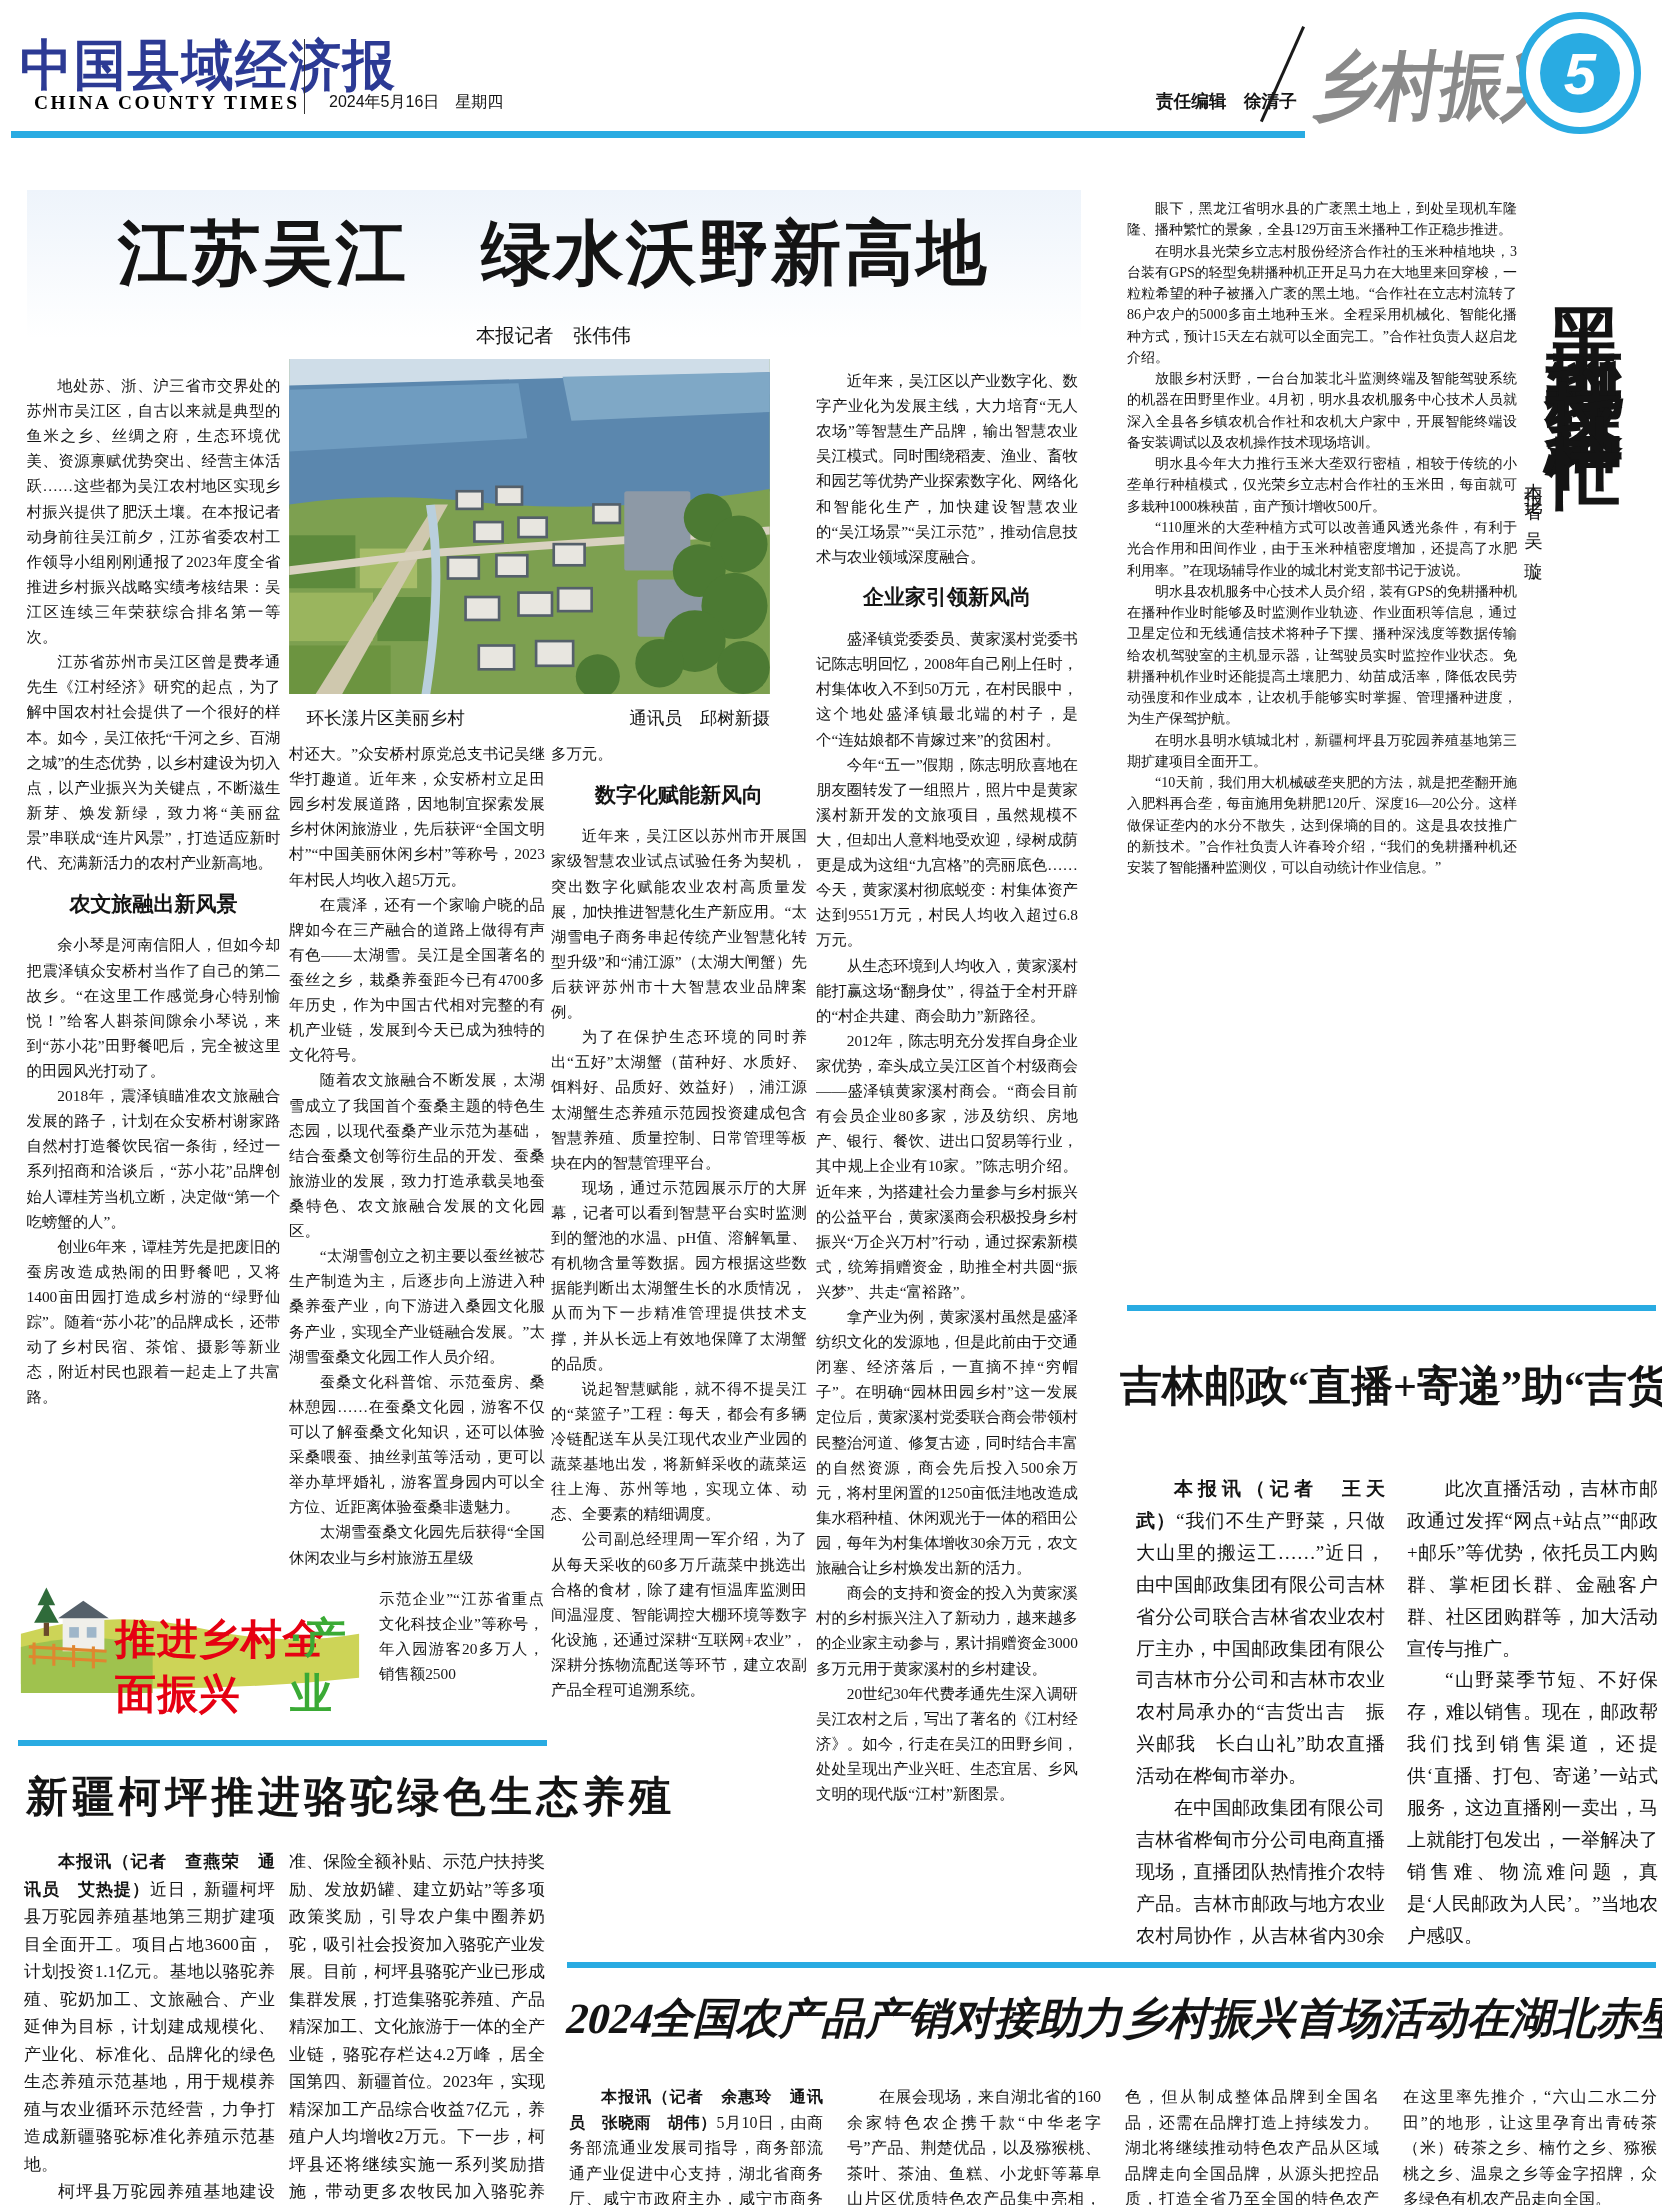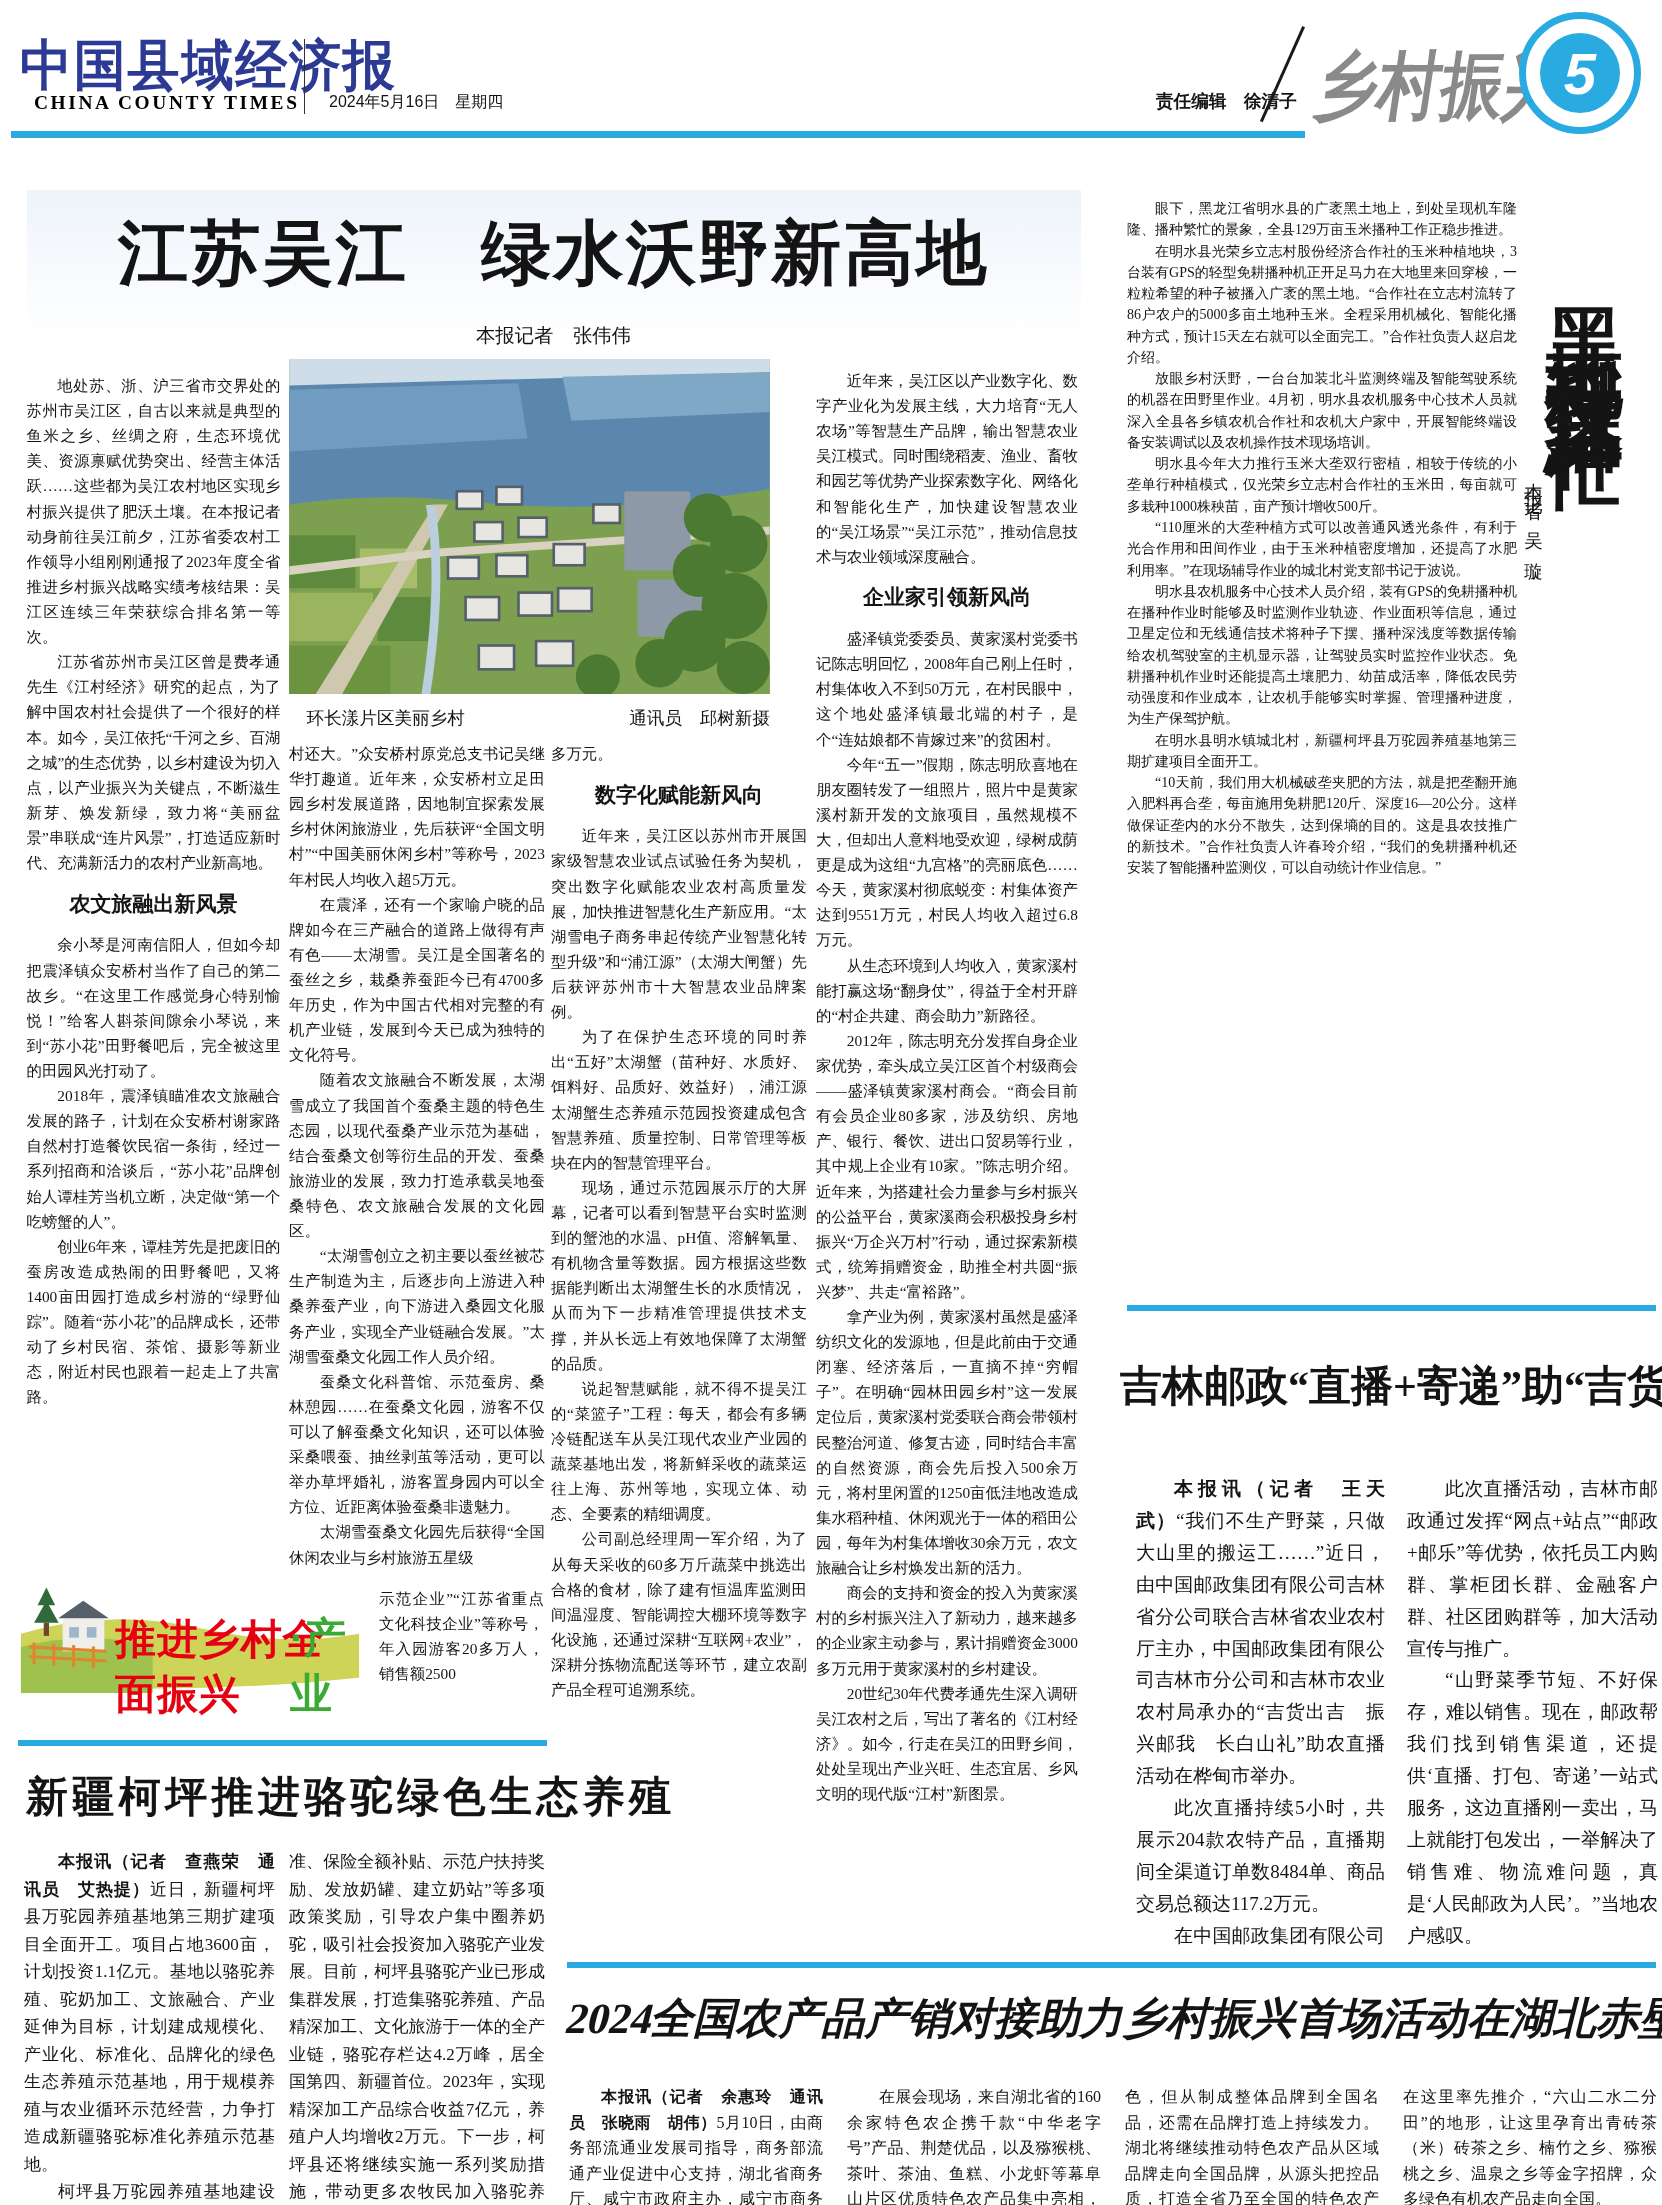--- a/index.html
+++ b/index.html
@@ -220,21 +220,20 @@
       </div>
   </div>
   <div class="abs vert soil-byline" style="left:1521px;top:468px;height:309px;">本报记者　吴　璇</div>
   <div class="abs vert soil-title" style="left:1546px;top:247px;height:1028px;">黑土地科技播种忙</div>
 
   <div class="abs cyan-bar" style="left:1127px;top:1305px;width:529px;height:5.7px;"></div>
   <div class="abs sec-headline jl-hl" style="left:1120px;top:1358px;width:538px;">吉林邮政“直播+寄递”助“吉货出吉”</div>
   <div class="abs coltext jl-text" style="left:1136px;top:1473px;width:249px;height:472px;">
     <div>
         <p class="para"><b class="lead">本报讯（记者　王天武）</b>“我们不生产野菜，只做大山里的搬运工……”近日，由中国邮政集团有限公司吉林省分公司联合吉林省农业农村厅主办，中国邮政集团有限公司吉林市分公司和吉林市农业农村局承办的“吉货出吉　振兴邮我　长白山礼”助农直播活动在桦甸市举办。</p>
-        <p class="para">此次直播持续5小时，共展示204款农特产品，直播期间全渠道订单数8484单、商品交易总额达117.2万元。</p>
         <p class="para">在中国邮政集团有限公司吉林省桦甸市分公司电商直播现场，直播团队热情推介农特产品。吉林市邮政与地方农业农村局协作，从吉林省内30余家涉农企业、合作社、家庭农场中，精心挑选以山野菜、开江鱼为代表的吉林特色农产品，重点推出长白山人参制品、吉林大米等极具地方特色的绿色有机农产品。</p>
       </div>
   </div>
   <div class="abs coltext jl-text" style="left:1407px;top:1473px;width:251px;height:472px;">
     <div>
         <p class="para">此次直播活动，吉林市邮政通过发挥“网点+站点”“邮政+邮乐”等优势，依托员工内购群、掌柜团长群、金融客户群、社区团购群等，加大活动宣传与推广。</p>
         <p class="para">“山野菜季节短、不好保存，难以销售。现在，邮政帮我们找到销售渠道，还提供‘直播、打包、寄递’一站式服务，这边直播刚一卖出，马上就能打包发出，一举解决了销售难、物流难问题，真是‘人民邮政为人民’。”当地农户感叹。</p>
       </div>
   </div>
 

